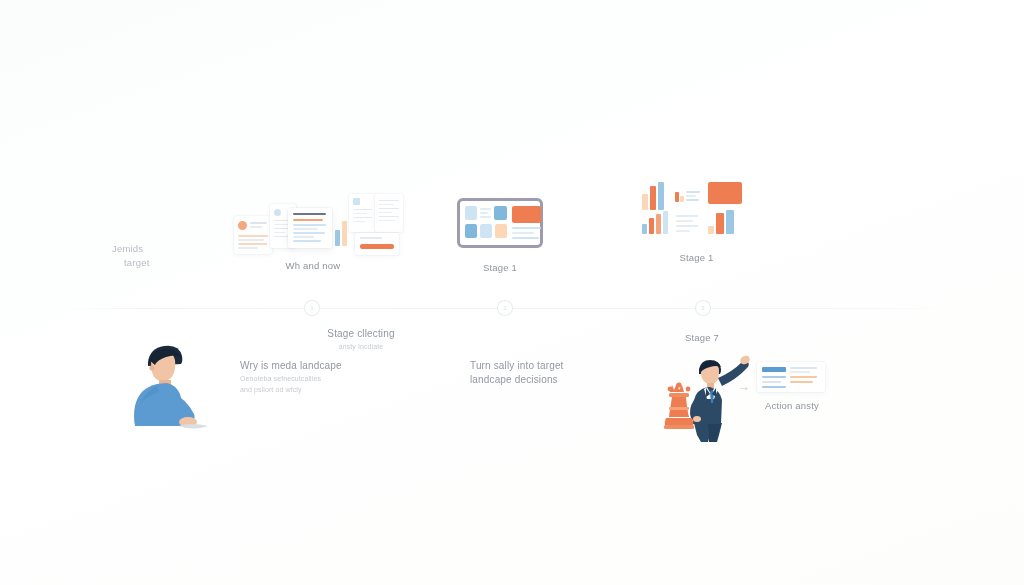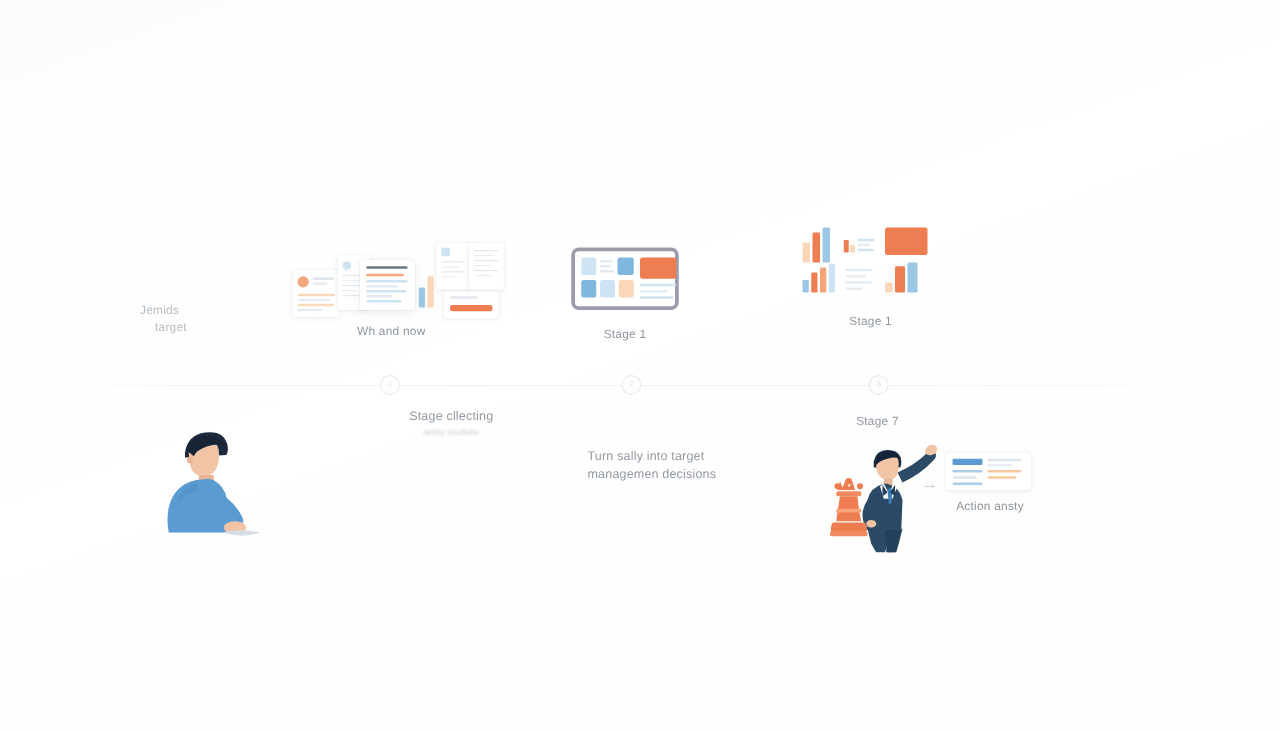--- a/index.html
+++ b/index.html
@@ -287,24 +287,29 @@
 
   <div class="node" style="left:822px; top:166px; width:80px; height:112px;">
     
   </div>
 
   <div class="txt-block" style="left:306px; top:328px; width:110px; text-align:center;">
     <div class="txt-head blur-soft">Stage cllecting</div>
     <div class="txt-sub blur-more">ansty Incdiate</div>
   </div>
 
+  <div class="txt-block" style="left:240px; top:360px; width:170px;">
+    <div class="txt-head blur-soft">Wry is meda landcape</div>
+    <div class="txt-sub blur-more">Oenoteba sefnecutcallies</div>
+    <div class="txt-sub blur-more">and psllort od wfcly</div>
+  </div>
 
   <div class="txt-block" style="left:470px; top:360px; width:140px;">
     <div class="txt-head blur-soft">Turn sally into target</div>
-    <div class="txt-head blur-soft" style="margin-top:1px;">managemen decisions</div>
+    <div class="txt-head blur-soft" style="margin-top:1px;">landcape decisions</div>
   </div>
 
   <div class="presenter-group">
 
     <div class="node-label blur-soft" style="position:absolute; left:10px; top:0px; width:60px;">Stage 7</div>
 
     <svg style="position:absolute; left:20px; top:16px;" viewBox="0 0 76 94" width="76" height="94">
 
       <path d="M36 30 q14 -6 24 -16 q3 -3 6 0 q2 3 -1 6 q-10 11 -25 18 z" fill="#2c4a66"></path>
       <ellipse cx="63" cy="12" rx="5" ry="4" fill="#f1c4a6" transform="rotate(-30 63 12)"></ellipse>

